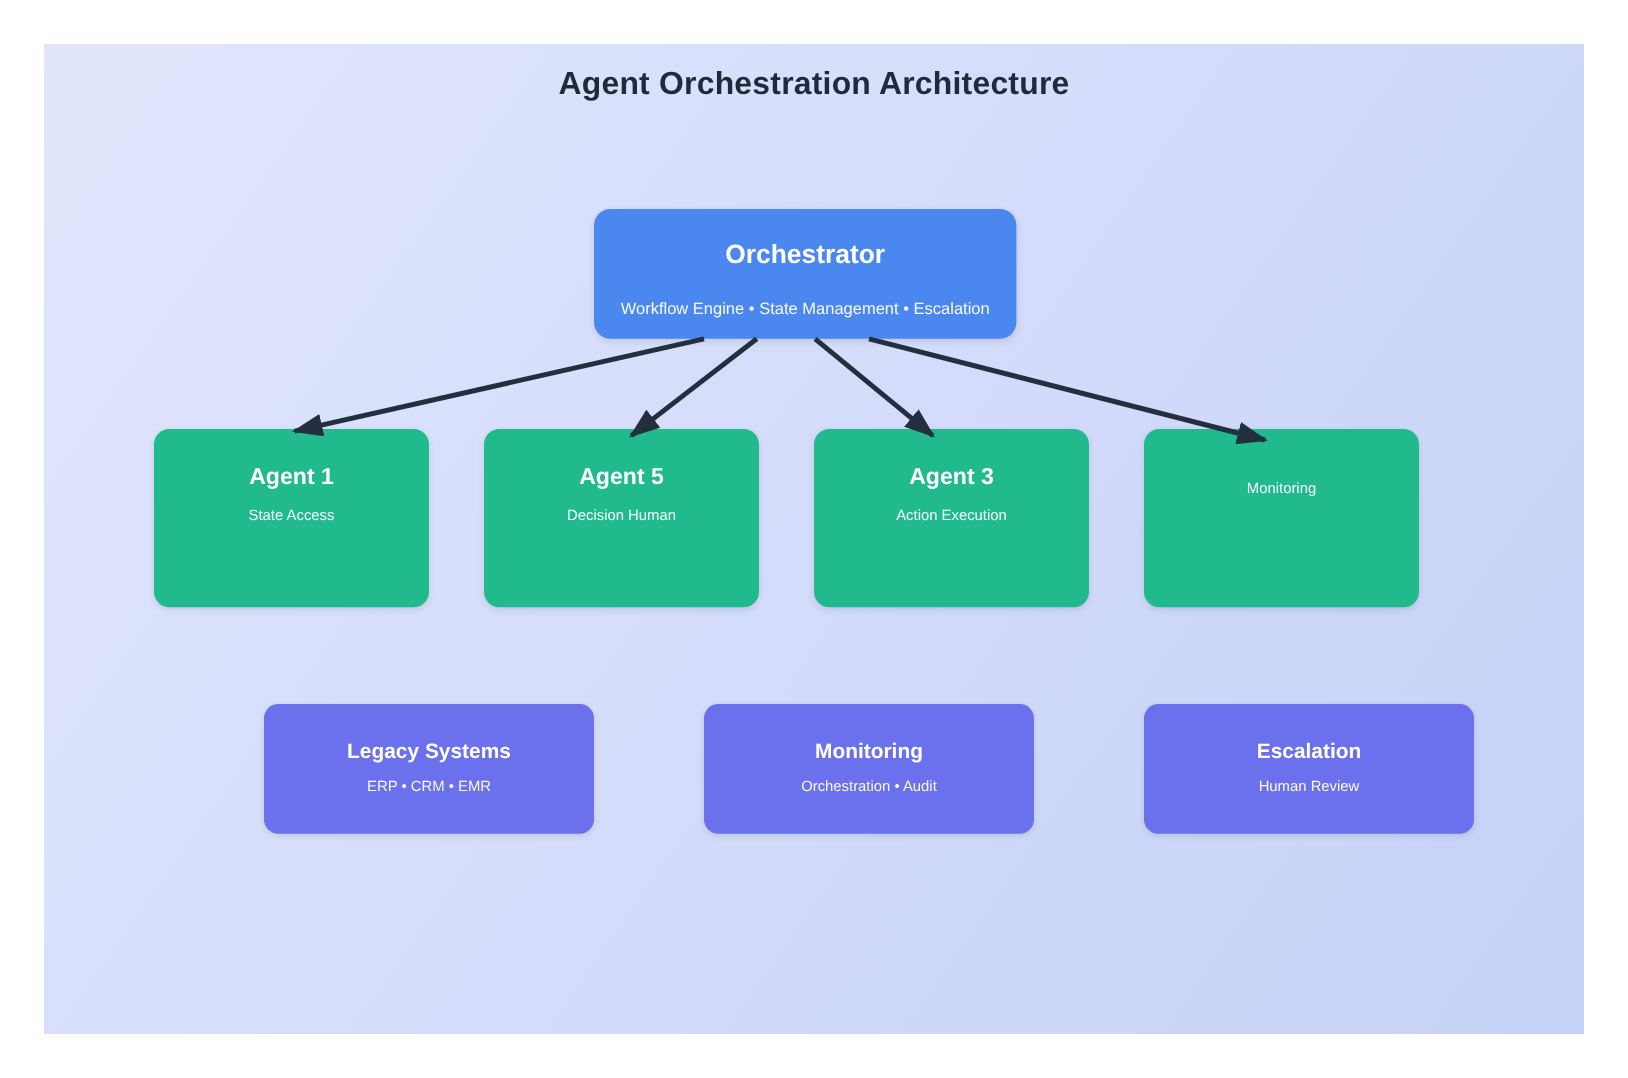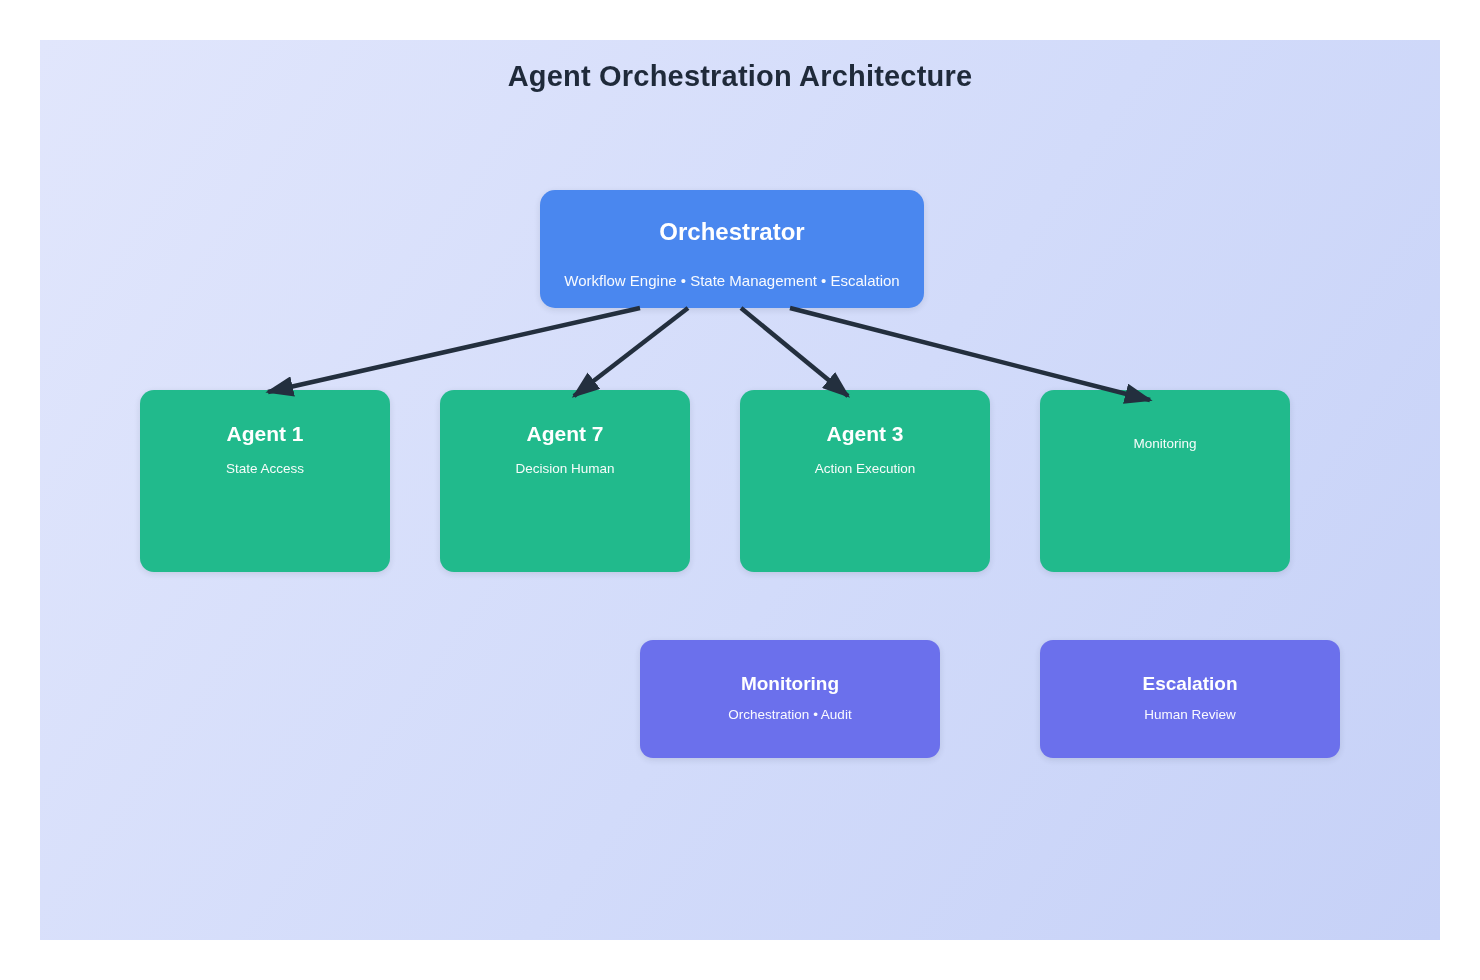--- a/index.html
+++ b/index.html
@@ -64,21 +64,21 @@
     line-height: 28px;
   }
   .orchestrator .node-subtitle {
     font-size: 15px;
     line-height: 18px;
     margin-top: 26px;
   }
   .agent {
     top: 350px;
     width: 250px;
-    height: 182px;
+    height: 162px;
     background: #21ba8c;
     border-radius: 14px;
     padding-top: 31px;
   }
   .agent .node-title {
     font-size: 21px;
     line-height: 25px;
   }
   .agent .node-subtitle {
     font-size: 13.5px;
@@ -130,33 +130,37 @@
       <div class="node-title">Orchestrator</div>
       <div class="node-subtitle">Workflow Engine • State Management • Escalation</div>
     </div>
 
     <div class="node agent agent-0">
       <div class="node-title">Agent 1</div>
       <div class="node-subtitle">State Access</div>
     </div>
 
     <div class="node agent agent-1">
-      <div class="node-title">Agent 7</div>
+      <div class="node-title">Agent 5</div>
       <div class="node-subtitle">Decision Human</div>
     </div>
 
     <div class="node agent agent-2">
       <div class="node-title">Agent 3</div>
       <div class="node-subtitle">Action Execution</div>
     </div>
 
     <div class="node agent agent-3">
       <div class="node-subtitle">Monitoring</div>
     </div>
 
+    <div class="node system system-0">
+      <div class="node-title">Legacy Systems</div>
+      <div class="node-subtitle">ERP • CRM • EMR</div>
+    </div>
 
     <div class="node system system-1">
       <div class="node-title">Monitoring</div>
       <div class="node-subtitle">Orchestration • Audit</div>
     </div>
 
     <div class="node system system-2">
       <div class="node-title">Escalation</div>
       <div class="node-subtitle">Human Review</div>
     </div>

